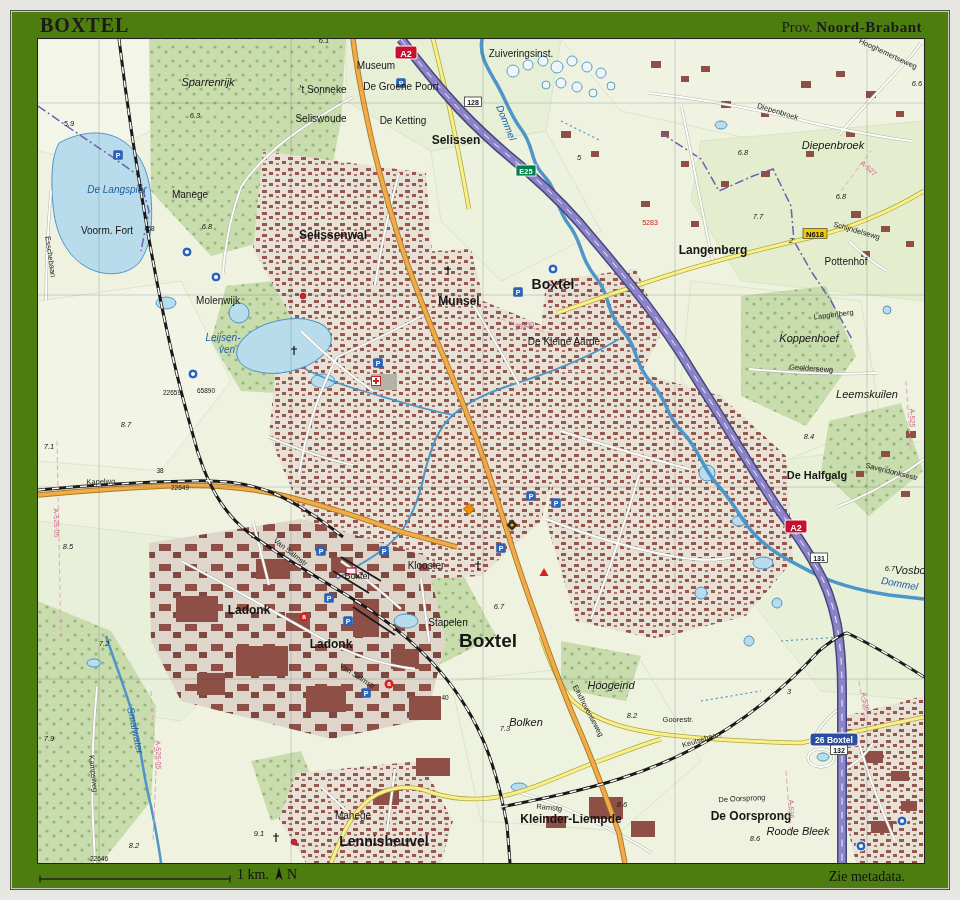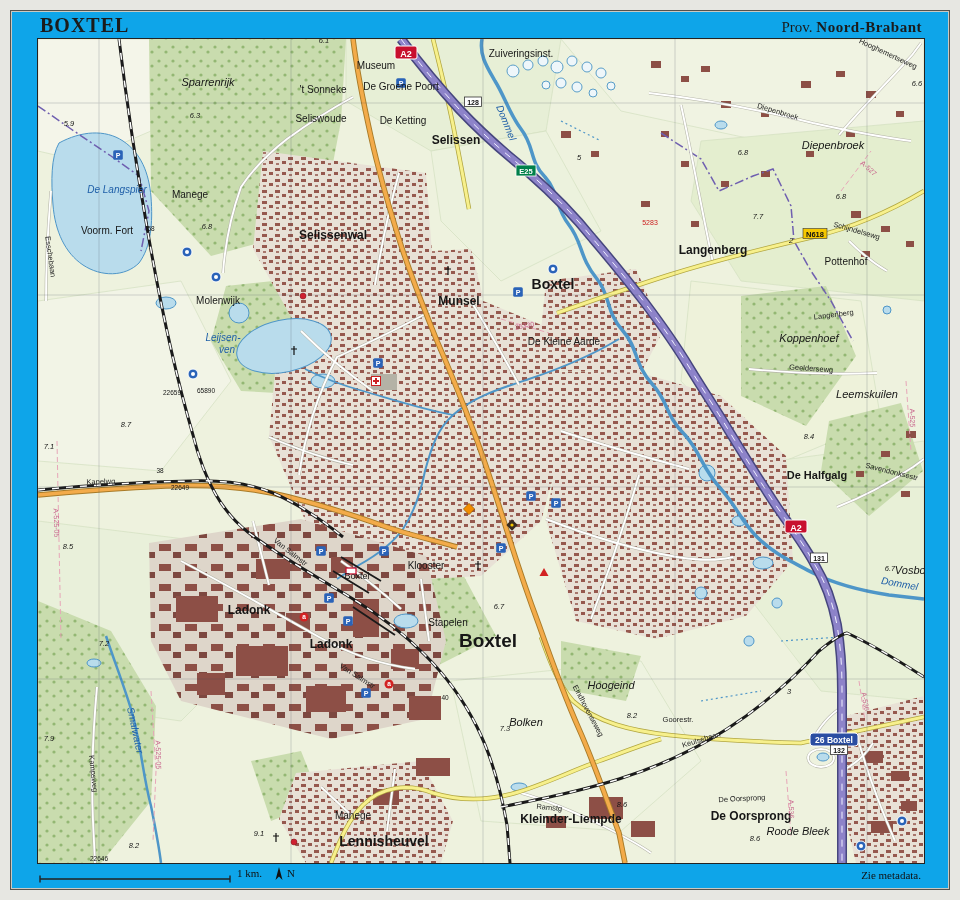--- a/index.html
+++ b/index.html
@@ -1,27 +1,27 @@
 <!DOCTYPE html>
 <html><head>
 <meta charset="utf-8">
 <style>
   html,body{margin:0;padding:0;}
   body{width:960px;height:900px;background:#e7e7e2;position:relative;
        font-family:"Liberation Serif",serif;overflow:hidden;}
-  .sheet{position:absolute;inset:10px;background:#0ea5e9;border:1px solid #55524e;
+  .sheet{position:absolute;inset:10px;background:#4d7c0f;border:1px solid #55524e;
          box-shadow:0 0 0 1px #c9c9c2 inset;}
   .page-title{position:absolute;left:29px;top:3px;font-size:20px;font-weight:bold;
               letter-spacing:1px;color:#1b1b1b;margin:0;}
   .province{position:absolute;right:27px;top:8px;font-size:15px;color:#1b1b1b;text-align:center;}
   .province b{letter-spacing:.5px;}
   .map-wrap{position:absolute;left:26px;top:27px;width:886px;height:824px;
             border:1.5px solid #222;background:#eef2de;}
   .map-wrap svg{display:block;}
-  .caption{position:absolute;left:0;right:0;top:856px;height:20px;font-size:11px;color:#111;}
+  .caption{position:absolute;left:0;right:16px;top:856px;height:20px;font-size:14px;color:#111;}
   .scalebar{position:absolute;left:27px;top:6px;}
   .scale-label{position:absolute;left:226px;top:0;}
   .north-arrow{position:absolute;left:262px;top:-1px;}
   .north-label{position:absolute;left:276px;top:0;}
   .metadata{position:absolute;right:28px;top:2px;font-family:Liberation Serif, serif;}
   
   text.lbl{font-family:"Liberation Sans",sans-serif;fill:#161616;text-anchor:middle;}
   text.town-xl{font-size:19px;font-weight:bold;}
   text.town-lg{font-size:14px;font-weight:bold;}
   text.village{font-size:12px;font-weight:bold;}

